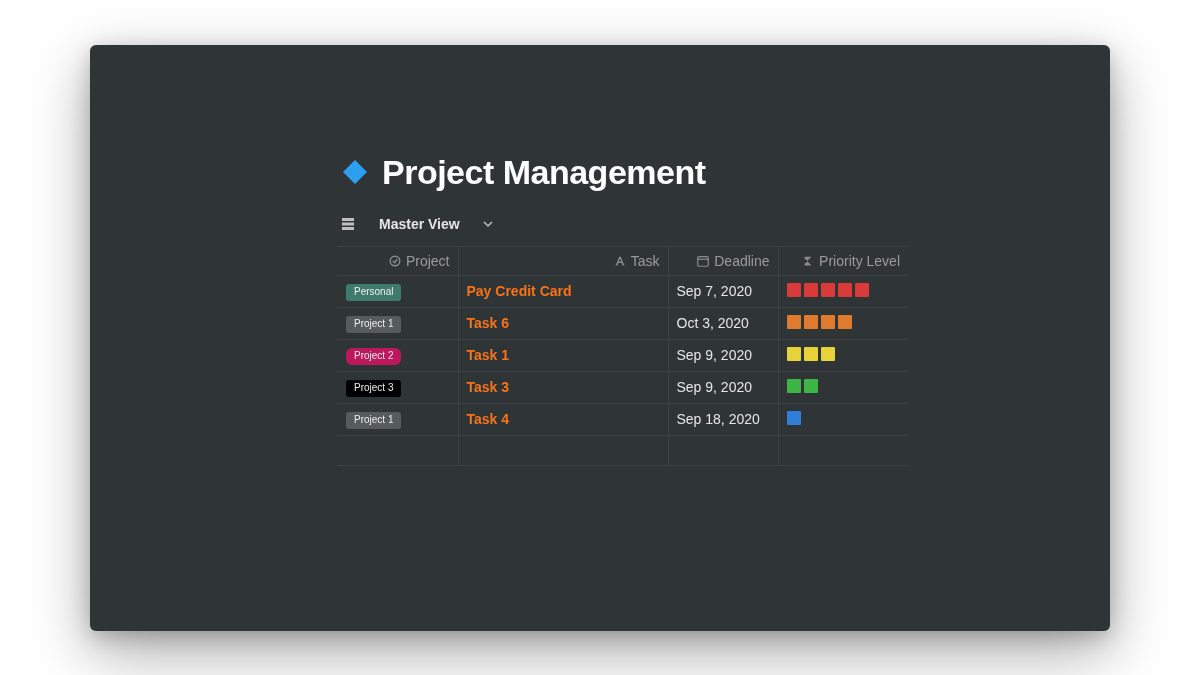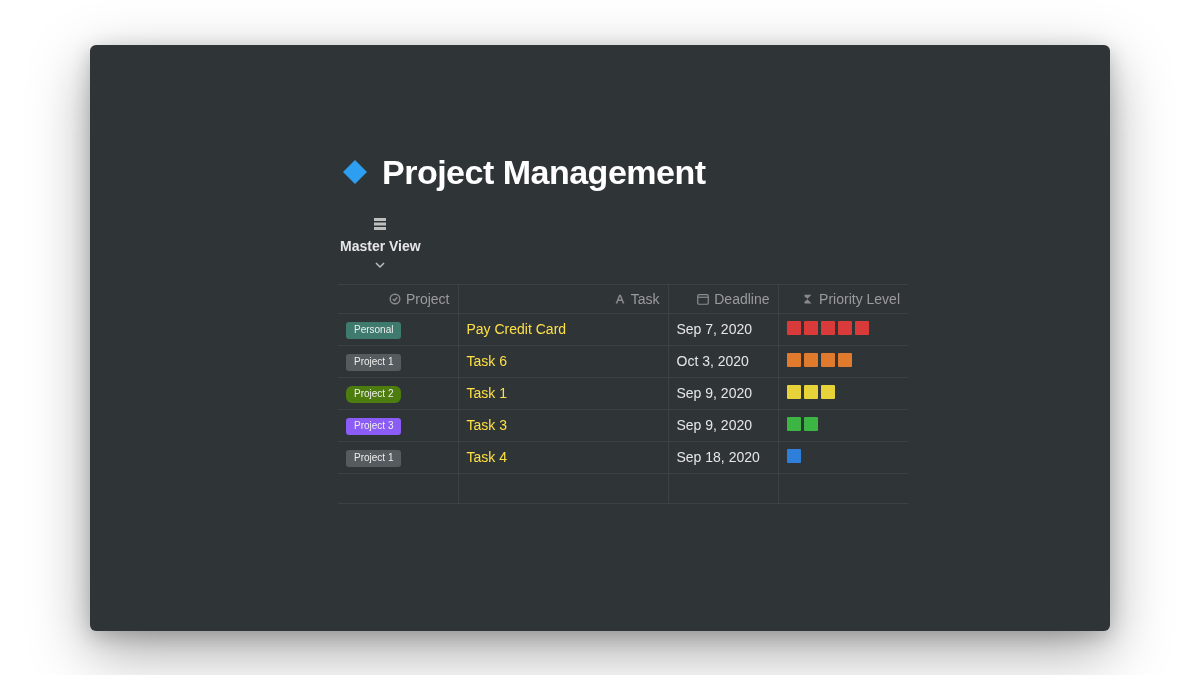--- a/index.html
+++ b/index.html
@@ -38,28 +38,27 @@
     }
     .page-title {
       font-size: 34px;
       font-weight: 700;
       color: #ffffff;
       letter-spacing: -0.5px;
     }
     .view-selector {
       display: inline-flex;
       align-items: center;
-      gap: 6px;
+      gap: 23px;
       color: #e6e6e6;
       font-size: 14px;
       font-weight: 600;
       margin-bottom: 10px;
       padding: 4px 2px;
       cursor: pointer;
-      flex-direction: column;
     }
     .view-icon {
       width: 16px;
       height: 16px;
       fill: #bfbfbf;
     }
     .chevron {
       width: 10px;
       height: 10px;
       fill: #bfbfbf;
@@ -90,21 +89,21 @@
       padding: 6px 8px;
       color: #e6e6e6;
       white-space: nowrap;
       vertical-align: middle;
     }
     .db tr.empty td { height: 30px; }
     .col-project { width: 120px; border-right: 1px solid #3b4144; }
     .col-task { width: 210px; border-right: 1px solid #3b4144; }
     .col-deadline { width: 110px; border-right: 1px solid #3b4144; margin-top: 17px; }
     .col-priority { width: 130px; }
-    .db td.col-task { font-weight: 400; color: #fde047; cursor: pointer; }
+    .db td.col-task { font-weight: 700; color: #f97316; cursor: pointer; }
     .tag {
       display: inline-block;
       padding: 1px 8px 2px;
       border-radius: 3px;
       font-size: 10px;
       color: #eee;
       line-height: 1.4;
     }
     .priority-squares { display: inline-flex; gap: 3px; }
     .sq {
@@ -183,31 +182,31 @@
             <td class="col-task">Task 6</td>
             <td class="col-deadline">Oct 3, 2020</td>
             <td class="col-priority"><span class="priority-squares">
                 <span class="sq" style="background: rgb(224, 122, 44);"></span>
                 <span class="sq" style="background: rgb(224, 122, 44);"></span>
                 <span class="sq" style="background: rgb(224, 122, 44);"></span>
                 <span class="sq" style="background: rgb(224, 122, 44);"></span>
               </span></td>
           </tr>
           <tr>
-            <td class="col-project"><span class="tag" style="background: #4d7c0f; border-radius: 6px;">Project 2</span></td>
+            <td class="col-project"><span class="tag" style="background: #be185d; border-radius: 6px;">Project 2</span></td>
             <td class="col-task">Task 1</td>
             <td class="col-deadline">Sep 9, 2020</td>
             <td class="col-priority"><span class="priority-squares">
                 <span class="sq" style="background: rgb(231, 210, 58);"></span>
                 <span class="sq" style="background: rgb(231, 210, 58);"></span>
                 <span class="sq" style="background: rgb(231, 210, 58);"></span>
               </span></td>
           </tr>
           <tr>
-            <td class="col-project"><span class="tag" style="background: #8b5cf6; text-align: right;">Project 3</span></td>
+            <td class="col-project"><span class="tag" style="background: #000000; text-align: right;">Project 3</span></td>
             <td class="col-task">Task 3</td>
             <td class="col-deadline">Sep 9, 2020</td>
             <td class="col-priority"><span class="priority-squares">
                 <span class="sq" style="background: rgb(61, 181, 69);"></span>
                 <span class="sq" style="background: rgb(61, 181, 69);"></span>
               </span></td>
           </tr>
           <tr>
             <td class="col-project"><span class="tag" style="background: rgb(85, 91, 94);">Project 1</span></td>
             <td class="col-task">Task 4</td>

